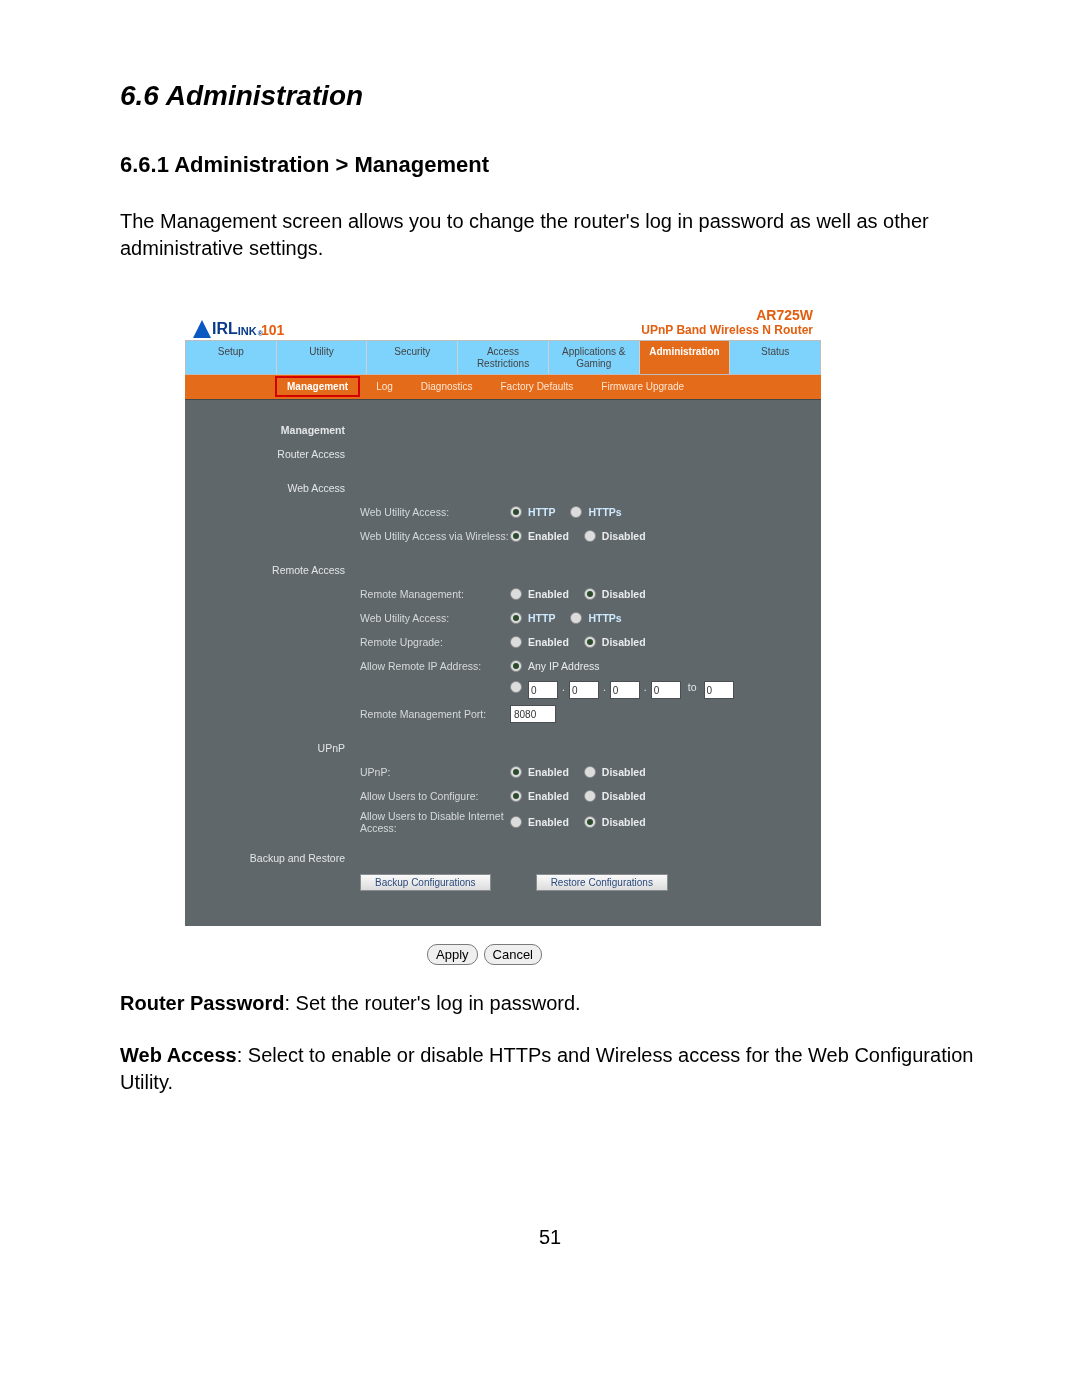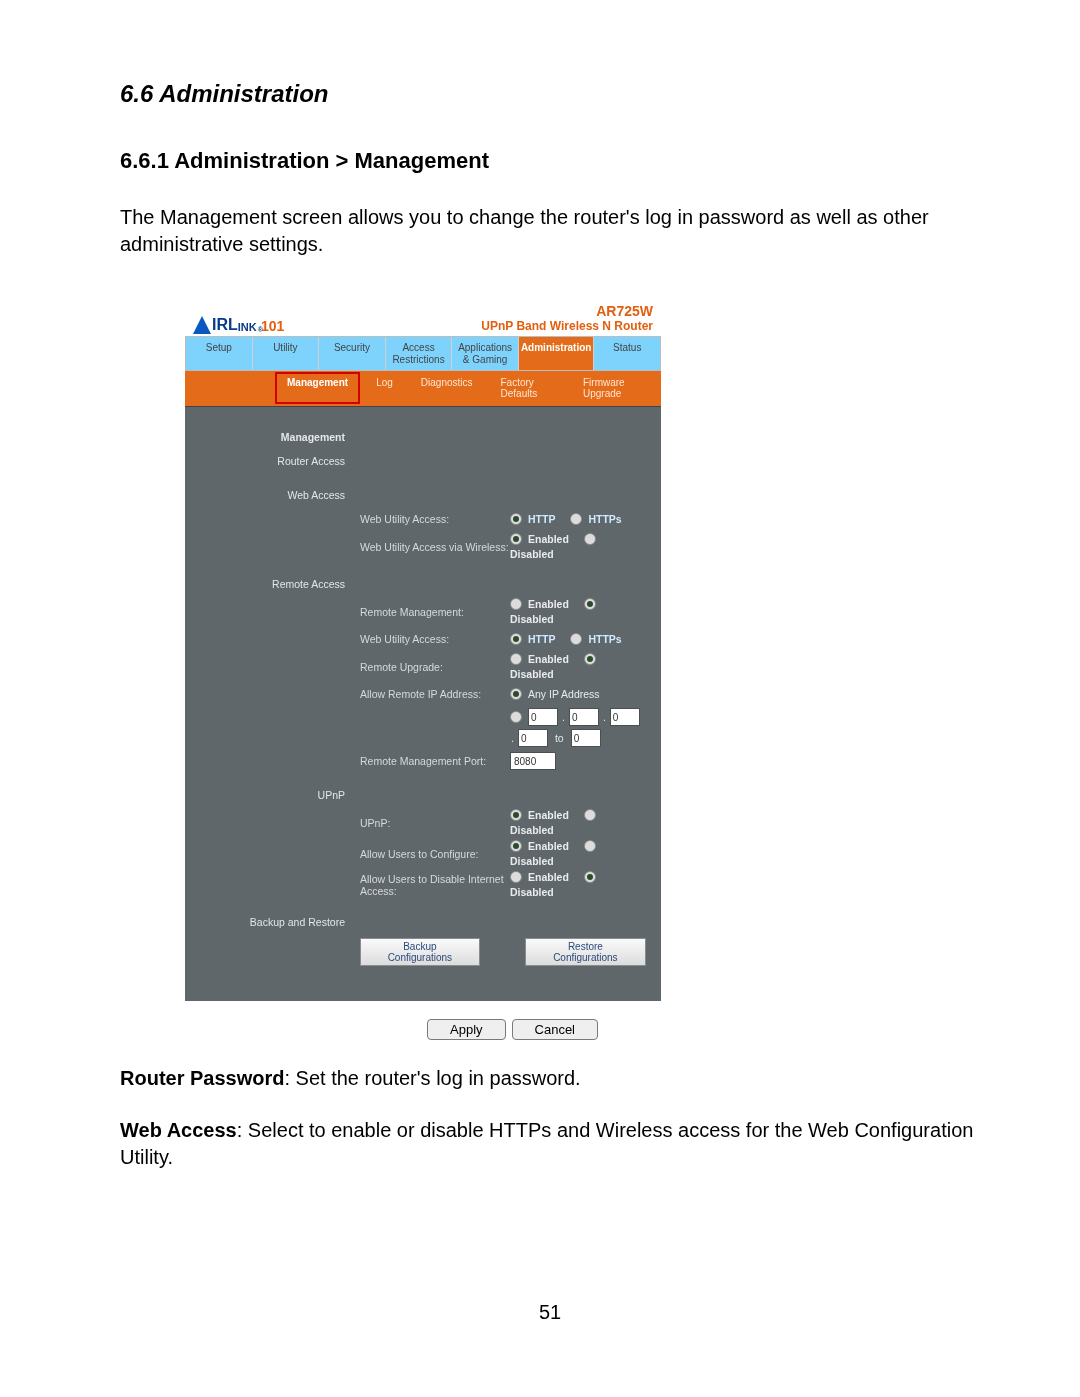--- a/index.html
+++ b/index.html
@@ -8,37 +8,37 @@
     min-height: 1397px;
     background: #fff;
     font-family: Arial, Helvetica, sans-serif;
     color: #000;
     box-sizing: border-box;
     padding: 80px 100px 40px 120px;
   }
   h2.italic-heading {
     font-style: italic;
     font-weight: bold;
-    font-size: 24px;
+    font-size: 28px;
     margin: 0 0 40px 0;
   }
   h3.sub-heading {
     font-weight: bold;
     font-size: 22px;
     margin: 0 0 30px 0;
   }
   p.body-text { font-size: 20px; margin: 0 0 10px 0; line-height: 1.35; }
   p.body-text.spaced { margin-bottom: 40px; }
   p.desc-text { font-size: 20px; margin: 25px 0 0 0; line-height: 1.35; }
   p.desc-text b { font-weight: bold; text-align: right; }
   .page-num { text-align: center; font-size: 20px; margin-top: 130px; }
 
   
   .router-wrap {
-    width: 476px;
+    width: 636px;
     margin: 4px 0 20px 65px;
     font-size: 11px;
   }
   .router-header {
     display: flex;
     justify-content: space-between;
     align-items: flex-end;
     padding: 5px 8px 3px 8px;
   }
   .logo {
@@ -119,21 +119,21 @@
     min-width: 145px;
     text-align: right;
     padding-right: 15px;
     font-weight: bold;
   }
   .panel .lab-col {
     width: 150px;
     min-width: 150px;
     color: #d7d9da;
   }
-  .panel .val-col { display: flex; align-items: center; flex-wrap: wrap; gap: 3px; }
+  .panel .val-col { display: flex; flex-wrap: wrap; gap: 3px; }
   input.text-input {
     background: #fff;
     border: 1px solid #4a4f52;
     font-size: 10px;
     padding: 1px 3px;
     height: 14px;
     width: 110px;
     color: #333;
   }
   input.ip-oct { width: 24px; text-align: left; padding: 1px 2px; }
@@ -164,24 +164,24 @@
   }
   .panel .btn-row { display: flex; gap: 45px; padding-left: 160px; margin-top: 6px; }
 
   .footer-btns {
     padding: 18px 0 0 242px;
     display: flex;
     gap: 6px;
   }
   .footer-btns button {
     font-size: 13px;
-    padding: 2px 22px;
+    padding: 2px 8px;
     background: #efefef;
     border: 1px solid #7a7a7a;
-    border-radius: 4px;
+    border-radius: 10px;
     cursor: pointer;
     text-align: center;
   }
 </style>
 </head>
 <body>
 
 <h2 class="italic-heading">6.6 Administration</h2>
 <h3 class="sub-heading">6.6.1 Administration &gt; Management</h3>
 <p class="body-text spaced">The Management screen allows you to change the router's log in password as well as other administrative settings.</p>

